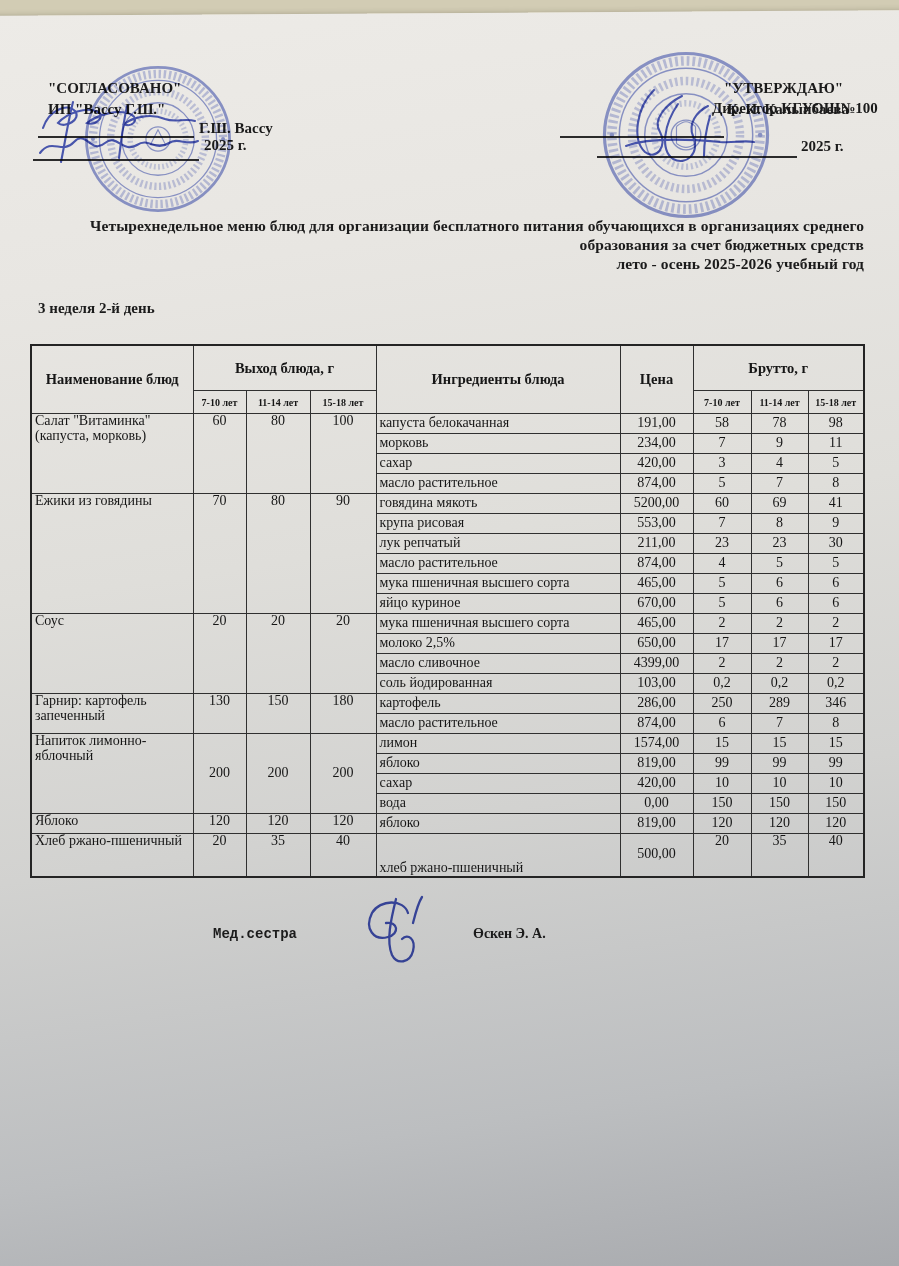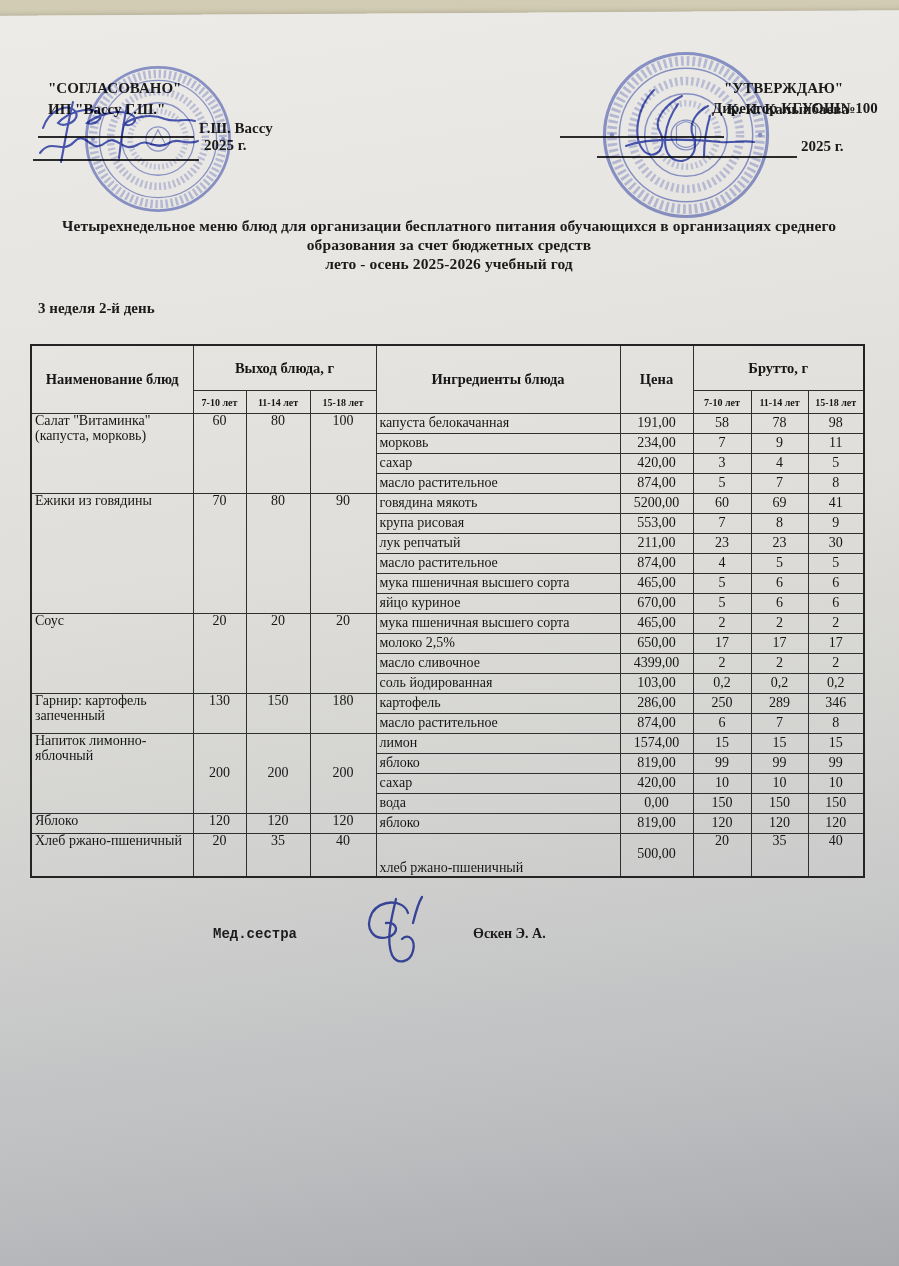--- a/index.html
+++ b/index.html
@@ -15,21 +15,21 @@
                #d2d2d0 62%, #bcbec0 84%, #a6a8ac 100%);
     transform:rotate(-0.35deg);
     box-shadow:0 2px 7px rgba(40,35,20,.45);
   }
   .content { position:absolute; inset:0; }
   .abs { position:absolute; }
   .hdr-txt { font-size:15px; font-weight:bold; white-space:nowrap; }
   .uline { position:absolute; height:1.5px; background:#2b2b2b; }
 
   .title-block { position:absolute; left:34px; top:216px; width:830px; text-align:center; }
-  .title-line { font-size:15.5px; font-weight:bold; line-height:19px; letter-spacing:.1px; }
+  .title-line { font-size:15.5px; font-weight:bold; line-height:19px; letter-spacing:.1px;text-align:right; }
 
   .day-label { position:absolute; left:38px; top:300px; font-size:15px; font-weight:bold; }
 
   
   #menu-table {
     position:absolute; left:30px; top:344px; width:833px;
     border-collapse:collapse; table-layout:fixed; color:#161616;
     border:2px solid #242424;
   }
   #menu-table th, #menu-table td { border:1px solid #303030; overflow:hidden; }

